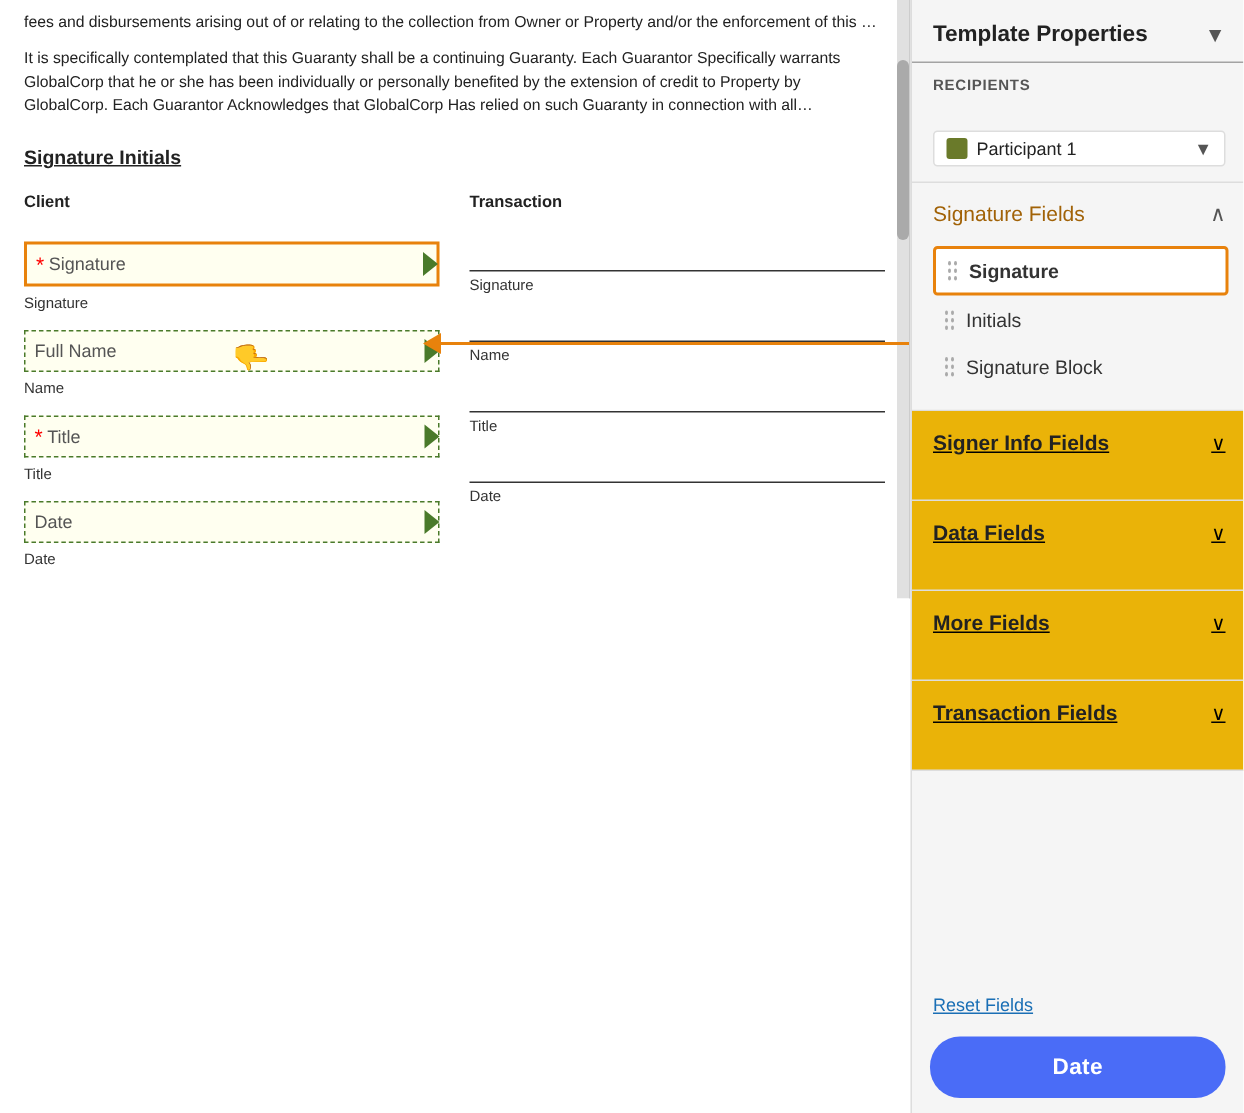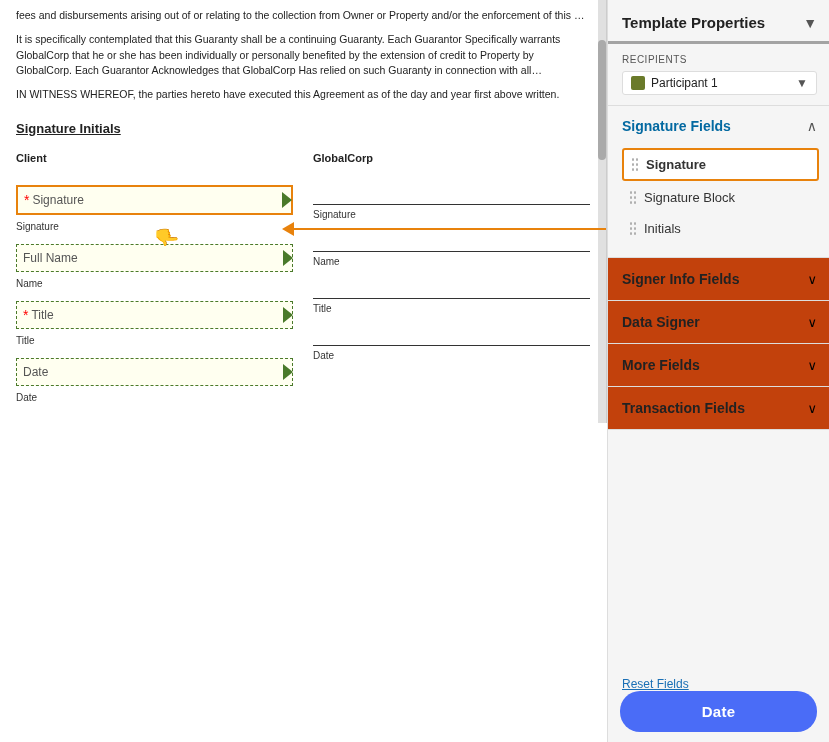--- a/index.html
+++ b/index.html
@@ -157,21 +157,21 @@
       overflow-y: auto;
       overflow-x: hidden;
     }
 
     .panel-header {
       display: flex;
       align-items: center;
       justify-content: space-between;
       padding: 14px 12px 10px 14px;
       background: #f5f5f5;
-      border-bottom: 3px solid #a3a3a3;
+      border-bottom: 1px solid #a3a3a3;
     }
 
     .panel-title {
       font-size: 15px;
       font-weight: bold;
       color: #222;
     }
 
     .panel-collapse-icon {
       font-size: 14px;
@@ -180,24 +180,24 @@
 
     
     .recipients-section {
       padding: 10px 12px 10px 14px;
       border-bottom: 1px solid #ddd;
       background: #f5f5f5;
     }
 
     .recipients-label {
       font-size: 10px;
-      font-weight: normal;
+      font-weight: bold;
       color: #555;
       letter-spacing: 0.5px;
-      margin-bottom: 6px;
+      margin-bottom: 24px;
     }
 
     .participant-row {
       display: flex;
       align-items: center;
       justify-content: flex-start;
       padding: 4px 8px;
       background: #fff;
       border: 1px solid #ddd;
       border-radius: 3px;
@@ -231,22 +231,22 @@
     .section-header {
       display: flex;
       align-items: center;
       justify-content: space-between;
       padding: 12px 12px 10px 14px;
       cursor: pointer;
     }
 
     .section-header-title {
       font-size: 14px;
-      font-weight: bold;
-      color: #0369a1;
+      font-weight: normal;
+      color: #a16207;
     }
 
     .section-chevron {
       font-size: 14px;
       color: #555;
     }
 
     .sig-fields-list {
       padding: 4px 10px 12px 14px;
       background: #f5f5f5;
@@ -289,45 +289,46 @@
     .drag-handle-dots {
       display: flex;
       gap: 2px;
     }
 
     
     .collapsed-section {
       display: flex;
       align-items: center;
       justify-content: space-between;
-      padding: 13px 12px 13px 14px;
+      padding: 13px 12px 30px 14px;
       border-bottom: 1px solid #ddd;
-      background: #c2410c;
+      background: #eab308;
       cursor: pointer;
+      text-decoration: underline;
     }
 
     .collapsed-section-title {
       font-size: 14px;
       font-weight: bold;
       color: #222;
     }
 
     .bottom-area {
       padding: 10px 12px;
       margin-top: auto;
       background: #f5f5f5;
     }
 
     .reset-link {
       color: #1a6fb5;
       font-size: 12px;
       text-decoration: underline;
       cursor: pointer;
       display: block;
-      margin-bottom: 0;
+      margin-bottom: 14px;
       padding-left: 2px;
     }
 
     .save-button {
       background: #4a6cf7;
       color: #fff;
       border: none;
       border-radius: 20px;
       padding: 12px 0;
       width: 100%;
@@ -366,21 +367,20 @@
     }
   </style>
 </head>
 <body>
 
 <div class="doc-wrapper">
   <div class="doc-area">
     <div class="doc-content">
       <p style="font-size:10.5px; overflow:hidden; white-space:nowrap; text-overflow:ellipsis; max-width:570px;">fees and disbursements arising out of or relating to the collection from Owner or Property and/or the enforcement of this Guaranty.</p>
       <p style="font-size:10.5px; max-width:570px; overflow:hidden; display:-webkit-box; -webkit-line-clamp:3; -webkit-box-orient:vertical;">It is specifically contemplated that this Guaranty shall be a continuing Guaranty. Each Guarantor Specifically warrants GlobalCorp that he or she has been individually or personally benefited by the extension of credit to Property by GlobalCorp. Each Guarantor Acknowledges that GlobalCorp Has relied on such Guaranty in connection with all extension(s) of credit to the Property.</p>
-      <p style="font-size:10.5px; max-width:570px;">IN WITNESS WHEREOF, the parties hereto have executed this Agreement as of the day and year first above written.</p>
 
       <div class="section-title">Signature Initials</div>
 
       <div class="columns">
 
         <div class="col">
           <div class="col-label">Client</div>
 
           <div class="sig-field">
             <div class="sig-field-box highlighted">
@@ -411,21 +411,21 @@
           <div class="sig-field">
             <div class="sig-field-box" style="border-color: #4a7a2a; border-style: dashed;">
               <span>Date</span>
               <span class="chevron-right"></span>
             </div>
             <div class="sig-field-label">Date</div>
           </div>
         </div>
 
         <div class="col">
-          <div class="col-label">GlobalCorp</div>
+          <div class="col-label">Transaction</div>
 
           <div class="sig-field">
             <div class="sig-underline"></div>
             <div class="sig-field-label-bottom">Signature</div>
           </div>
 
           <div class="sig-field">
             <div class="sig-underline"></div>
             <div class="sig-field-label-bottom">Name</div>
           </div>
@@ -507,52 +507,52 @@
           </div>
           <div class="drag-handle-dots">
             <span class="drag-dot"></span>
             <span class="drag-dot"></span>
           </div>
           <div class="drag-handle-dots">
             <span class="drag-dot"></span>
             <span class="drag-dot"></span>
           </div>
         </div>
-        <span>Signature Block</span>
+        <span>Initials</span>
       </div>
 
       <div class="sig-field-item">
         <div class="drag-handle">
           <div class="drag-handle-dots">
             <span class="drag-dot"></span>
             <span class="drag-dot"></span>
           </div>
           <div class="drag-handle-dots">
             <span class="drag-dot"></span>
             <span class="drag-dot"></span>
           </div>
           <div class="drag-handle-dots">
             <span class="drag-dot"></span>
             <span class="drag-dot"></span>
           </div>
         </div>
-        <span>Initials</span>
+        <span>Signature Block</span>
       </div>
 
 
     </div>
   </div>
 
   <div class="collapsed-section">
     <span class="collapsed-section-title">Signer Info Fields</span>
     <span>∨</span>
   </div>
 
   <div class="collapsed-section">
-    <span class="collapsed-section-title">Data Signer</span>
+    <span class="collapsed-section-title">Data Fields</span>
     <span>∨</span>
   </div>
 
   <div class="collapsed-section">
     <span class="collapsed-section-title">More Fields</span>
     <span>∨</span>
   </div>
 
   <div class="collapsed-section">
     <span class="collapsed-section-title">Transaction Fields</span>

